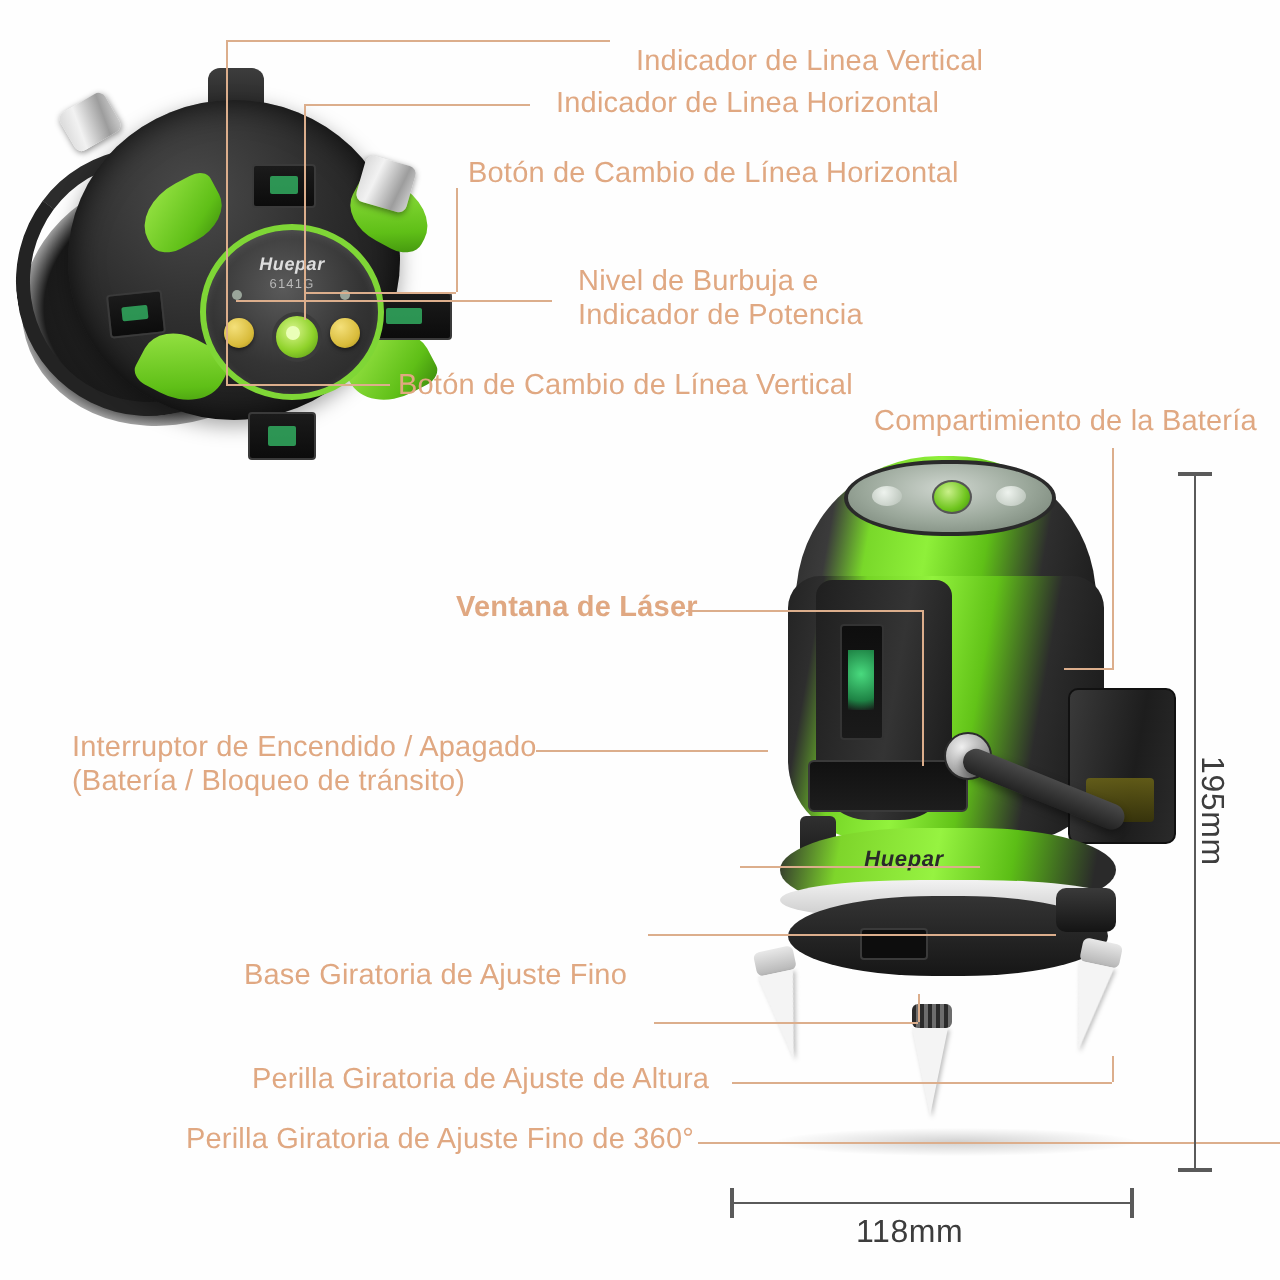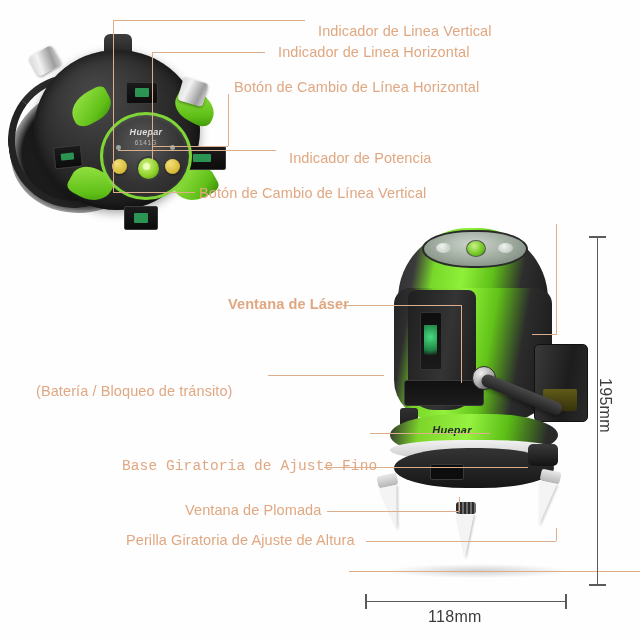--- a/index.html
+++ b/index.html
@@ -288,20 +288,21 @@
 
   <div class="ld v" style="left:113px;top:146px;height:46px;"></div>
   <div class="ld h" style="left:113px;top:192px;width:82px;"></div>
 
   <div class="lbl" style="left:318px;top:9px;margin-top:14px;">Indicador de Linea Vertical</div>
 
   <div class="lbl" style="left:278px;top:44px;">Indicador de Linea Horizontal</div>
 
   <div class="lbl" style="left:234px;top:79px;">Botón de Cambio de Línea Horizontal</div>
 
+  <div class="lbl" style="left:289px;top:133px;">Nivel de Burbuja e</div>
   <div class="lbl" style="left:199px;top:185px;">Botón de Cambio de Línea Vertical</div>
 
   <div class="lbl" style="left:289px;top:150px;">Indicador de Potencia</div>
 
   <div id="devMain">
     <div class="dm-dome"></div>
     <div class="dm-topcap">
       <div class="dm-tcb a"></div>
       <div class="dm-tcgreen"></div>
       <div class="dm-tcb b"></div>
@@ -350,32 +351,34 @@
   <div class="ld h" style="left:324px;top:467px;width:204px;"></div>
 
   <div class="ld h" style="left:327px;top:511px;width:132px;"></div>
   <div class="ld v" style="left:459px;top:497px;height:14px;"></div>
 
   <div class="ld h" style="left:366px;top:541px;width:190px;"></div>
   <div class="ld v" style="left:556px;top:528px;height:13px;"></div>
 
   <div class="ld h" style="left:349px;top:571px;width:297px;"></div>
 
+  <div class="lbl" style="left:437px;top:203px;">Compartimiento de la Batería</div>
 
   <div class="lbl" style="left:228px;top:296px;font-weight:bold;">Ventana de Láser</div>
 
+  <div class="lbl" style="left:36px;top:366px;">Interruptor de Encendido / Apagado</div>
   <div class="lbl" style="left:36px;top:383px;">(Batería / Bloqueo de tránsito)</div>
 
 
-  <div class="lbl" style="left:122px;top:458px;font-family:Liberation Mono, monospace;">Base Giratoria de Ajuste Fino</div>
-
-  <div class="lbl" style="left:185px;top:502px;">Ventana de Plomada</div>
+  <div class="lbl" style="left:122px;top:480px;">Base Giratoria de Ajuste Fino</div>
+
 
   <div class="lbl" style="left:126px;top:532px;">Perilla Giratoria de Ajuste de Altura</div>
 
+  <div class="lbl" style="left:93px;top:562px;">Perilla Giratoria de Ajuste Fino de 360°</div>
 
   <div class="dim v" style="left:597px;top:236px;height:350px;"></div>
   <div class="dimcap" style="left:589px;top:236px;width:17px;height:1.6px;"></div>
   <div class="dimcap" style="left:589px;top:584px;width:17px;height:1.6px;"></div>
   <div class="dimtxt vert" style="left:614px;top:378px;">195mm</div>
 
   <div class="dim h" style="left:366px;top:601px;width:200px;"></div>
   <div class="dimcap" style="left:365px;top:594px;width:1.6px;height:15px;"></div>
   <div class="dimcap" style="left:565px;top:594px;width:1.6px;height:15px;"></div>
   <div class="dimtxt" style="left:428px;top:608px;">118mm</div>

